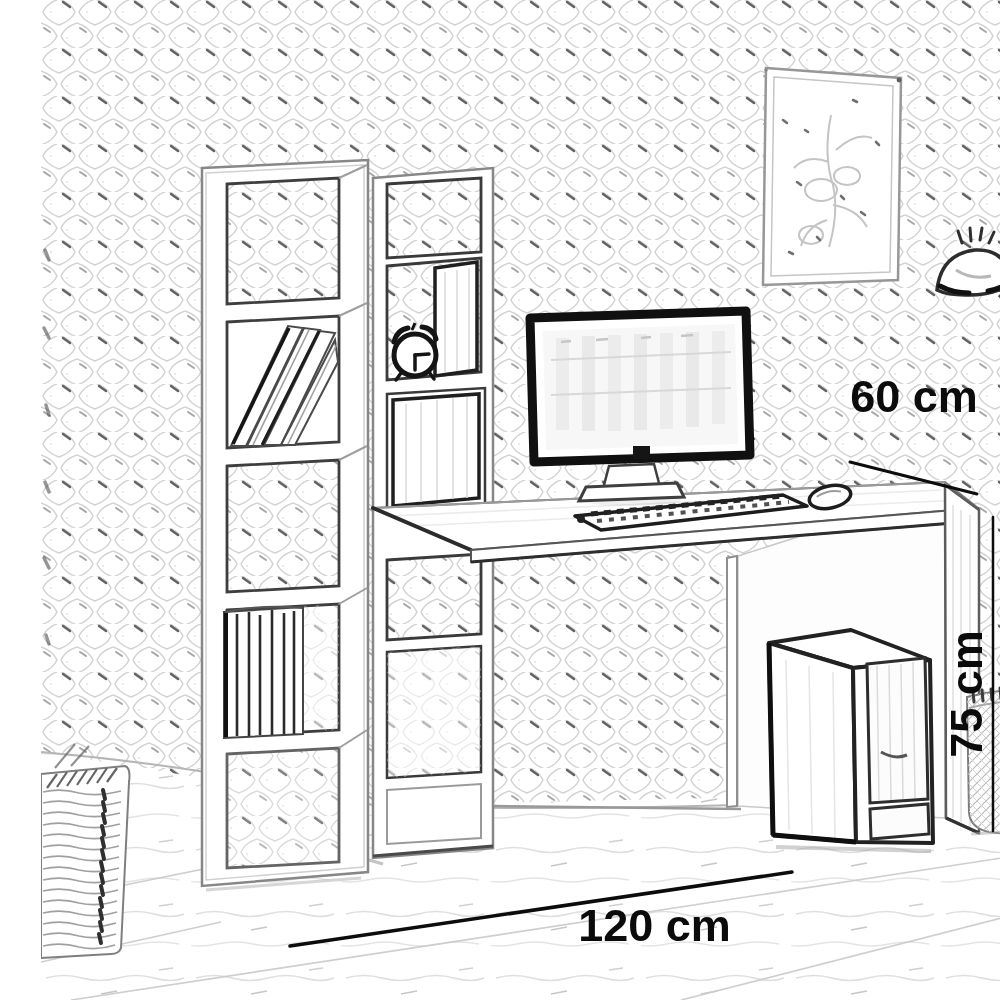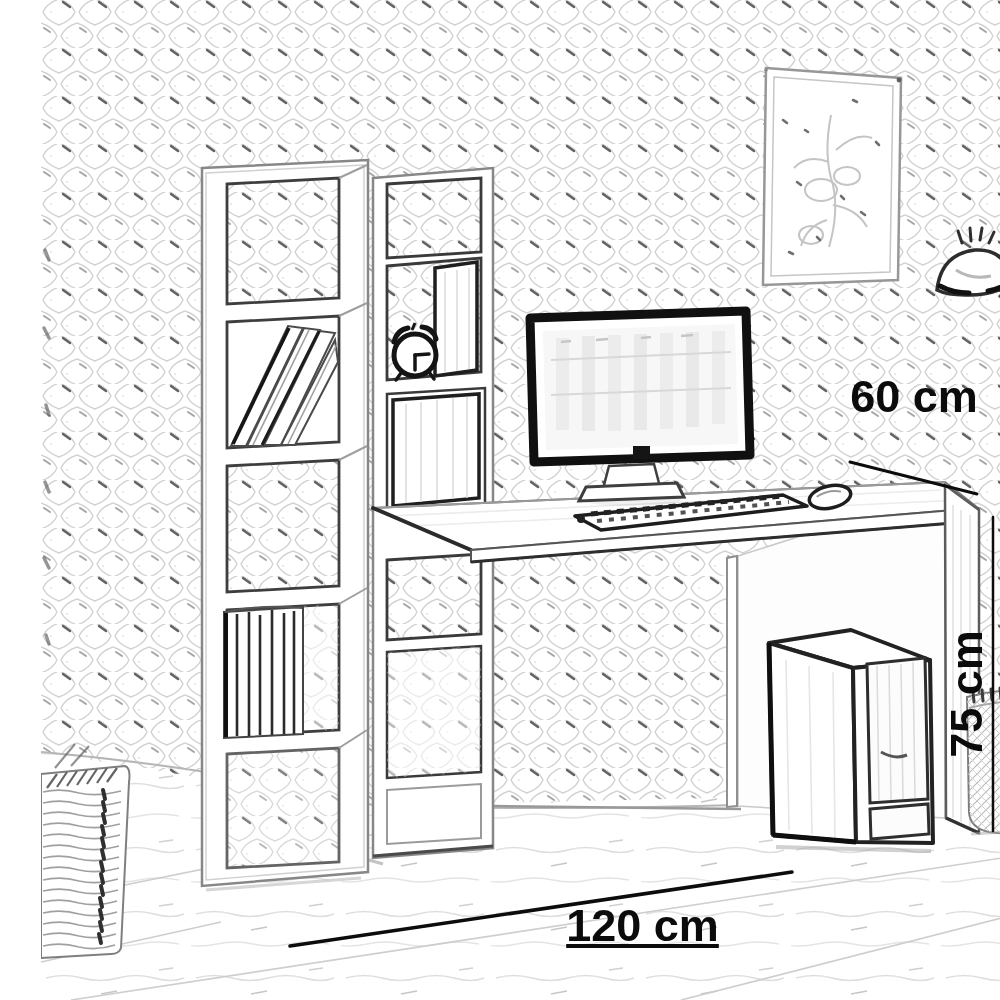--- a/index.html
+++ b/index.html
@@ -2,21 +2,21 @@
 <html><head>
 <meta charset="utf-8">
 <style>
   html,body{margin:0;padding:0;background:#ffffff;}
   .canvas{position:relative;width:1000px;height:1000px;overflow:hidden;background:#ffffff;
           font-family:"Liberation Sans",sans-serif;margin-left:41px;}
   .canvas svg{position:absolute;left:0;top:0;width:1000px;height:1000px;}
   .dim{position:absolute;font-weight:700;font-size:45px;color:#0b0b0b;text-align:center;
        white-space:nowrap;letter-spacing:0px;line-height:1.1;}
   #dim-depth{left:803px;top:372px;width:140px;}
-  #dim-width{left:514px;top:901px;width:175px;text-decoration:underline;}
+  #dim-width{left:526px;top:901px;width:175px;}
   #dim-height{left:841px;top:668px;width:170px;height:52px;line-height:52px;
               transform:rotate(-90deg);}
 </style>
 </head>
 <body>
 
 <div class="canvas">
 <svg viewBox="0 0 1000 1000" xmlns="http://www.w3.org/2000/svg">
   <defs>
     <pattern id="wallpat" width="36" height="48" patternUnits="userSpaceOnUse">

